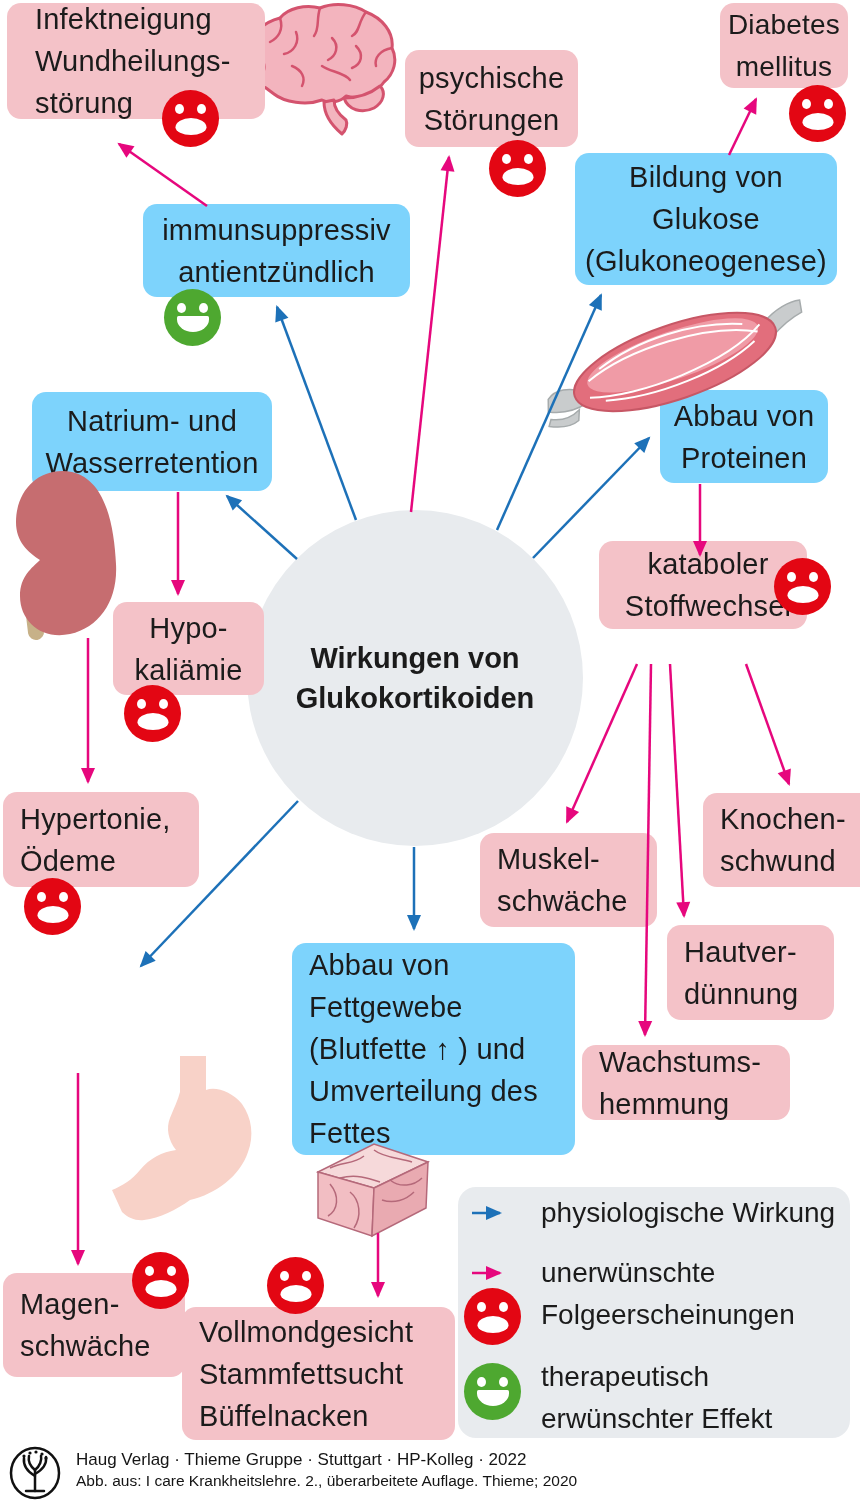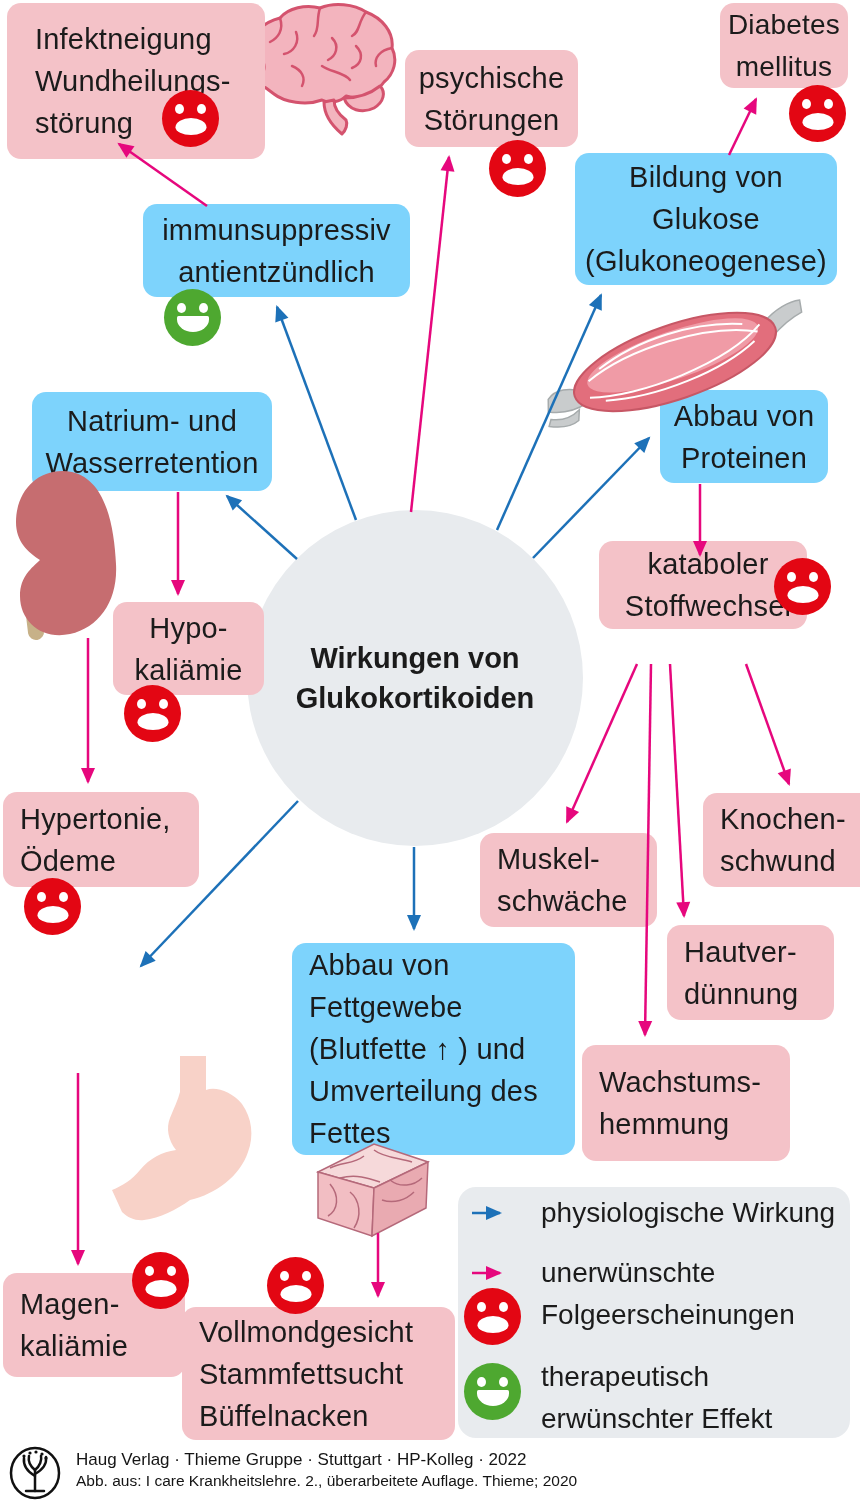--- a/index.html
+++ b/index.html
@@ -14,36 +14,36 @@
   .box {
     position:absolute; border-radius:14px; font-size:29px; line-height:42px;
     white-space:pre-line; display:flex; align-items:center; z-index:10;
     letter-spacing:0.2px;
   }
   .box.pink { background:#f4c2c8; }
   .box.blue { background:#7dd3fc; }
   .center-text { justify-content:center; text-align:center; }
   .left-text { justify-content:flex-start; text-align:left; padding-left:17px; }
 
-  #box-infektneigung   { left:7px;   top:3px;    width:230px; height:156px;padding-left:28px; }
+  #box-infektneigung   { left:7px;   top:3px;    width:230px; height:116px;padding-left:28px; }
   #box-psychische      { left:405px; top:50px;   width:173px; height:97px; }
   #box-diabetes        { left:720px; top:3px;    width:128px; height:85px; font-size:28px; }
   #box-immunsuppressiv { left:143px; top:204px;  width:267px; height:93px; }
   #box-bildung         { left:575px; top:153px;  width:262px; height:132px; }
   #box-natrium         { left:32px;  top:392px;  width:240px; height:99px; }
   #box-hypokaliaemie   { left:113px; top:602px;  width:151px; height:93px; z-index:12; }
   #box-abbauproteine   { left:660px; top:390px;  width:168px; height:93px; }
   #box-kataboler       { left:599px; top:541px;  width:198px; height:88px;padding-left:10px; }
   #box-hypertonie      { left:3px;   top:792px;  width:179px; height:95px; }
   #box-muskelschwaeche { left:480px; top:833px;  width:160px; height:94px; }
   #box-knochenschwund  { left:703px; top:793px;  width:155px; height:94px; }
   #box-hautverduennung { left:667px; top:925px;  width:150px; height:95px; }
   #box-herabsetzung    { left:3px;   top:978px;  width:267px; height:94px; }
   #box-abbaufett       { left:292px; top:943px;  width:266px; height:212px; }
-  #box-wachstum        { left:582px; top:1045px; width:191px; height:116px; }
+  #box-wachstum        { left:582px; top:1045px; width:191px; height:75px; }
   #box-magen           { left:3px;   top:1273px; width:165px; height:104px; }
   #box-vollmond        { left:182px; top:1307px; width:256px; height:133px; }
 
   
   #hub {
     position:absolute; left:247px; top:510px; width:336px; height:336px;
     border-radius:50%; background:#e8ebee; z-index:9;
     display:flex; align-items:center; justify-content:center; text-align:center;
     font-weight:bold; font-size:29px; line-height:40px; white-space:pre-line;
   }
@@ -221,21 +221,21 @@
   <div class="box pink left-text" id="box-hautverduennung">Hautver-
 dünnung</div>
   <div class="box blue left-text" id="box-abbaufett">Abbau von
 Fettgewebe
 (Blutfette ↑ ) und
 Umverteilung des
 Fettes</div>
   <div class="box pink left-text" id="box-wachstum">Wachstums-
 hemmung</div>
   <div class="box pink left-text" id="box-magen">Magen-
-kaliämie</div>
+schwäche</div>
   <div class="box pink left-text" id="box-vollmond">Vollmondgesicht
 Stammfettsucht
 Büffelnacken</div>
 
   <div id="hub">Wirkungen von
 Glukokortikoiden</div>
 
   <div class="face red" id="face-infekt">
       <span class="eye l"></span>
       <span class="eye r"></span>

